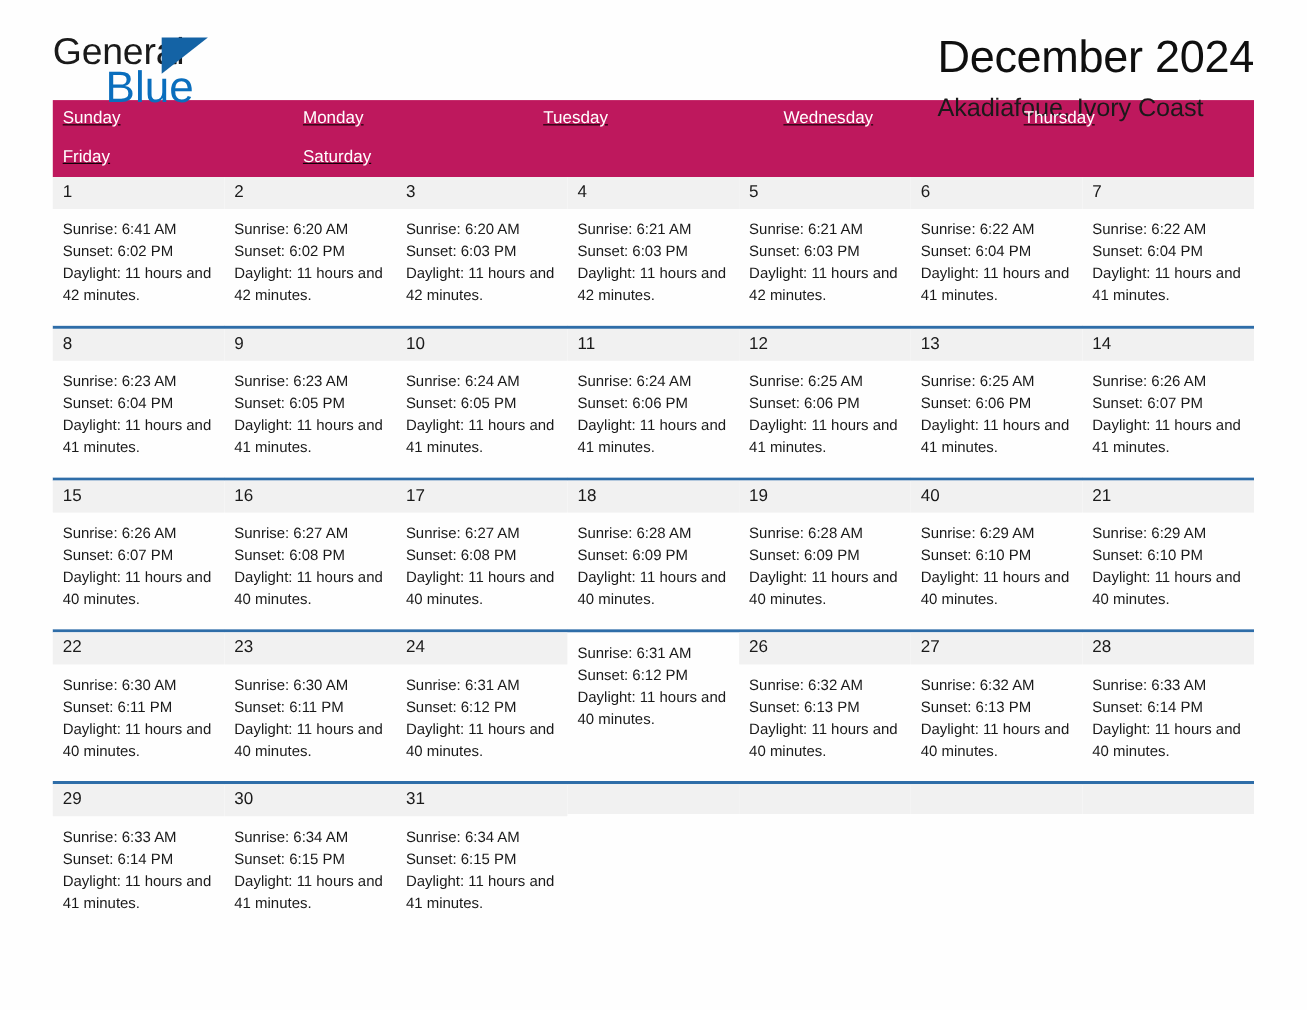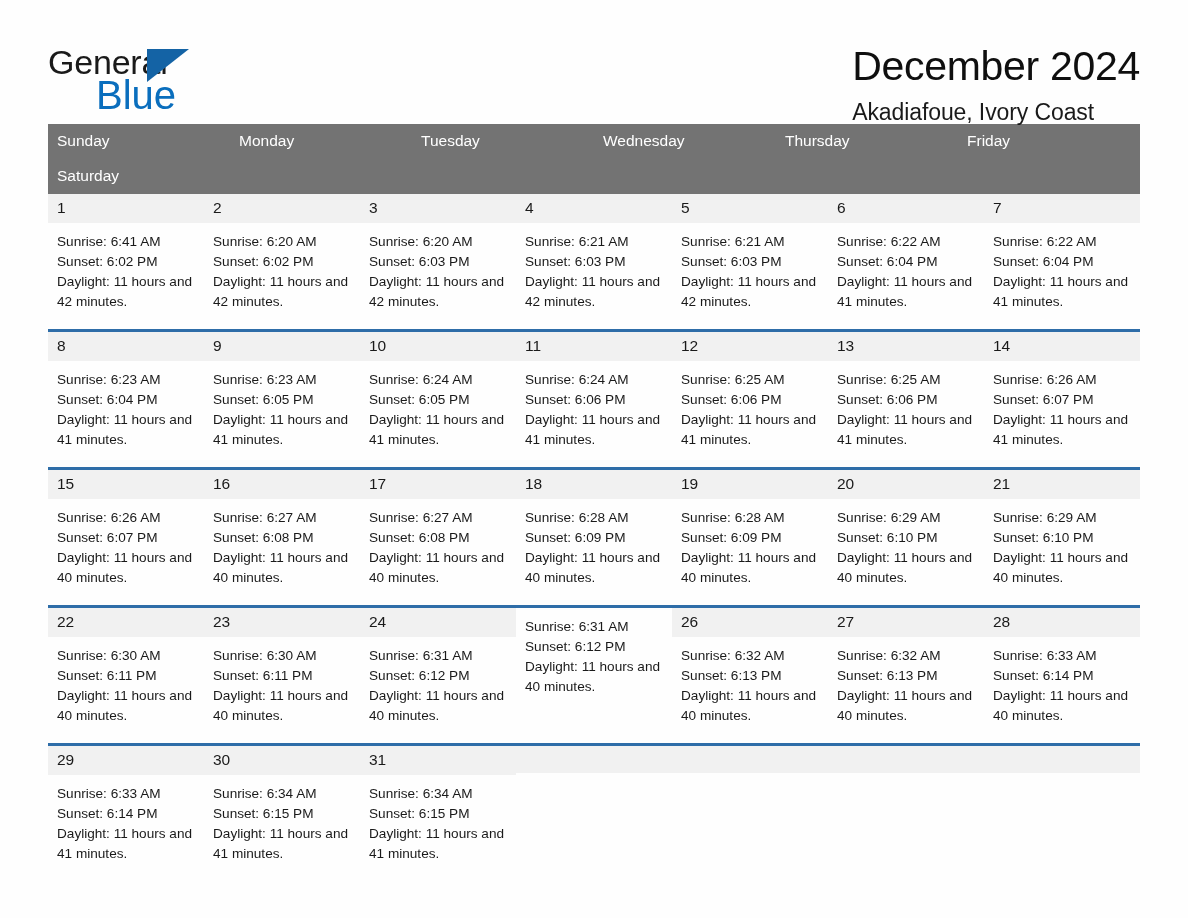--- a/index.html
+++ b/index.html
@@ -16,22 +16,22 @@
     width: 1188px;
     height: 918px;
     padding: 0 48px;
   }
 
   
   .masthead {
     display: flex;
     align-items: flex-start;
     justify-content: space-between;
-    padding-top: 45px;
-    height: 124px;
+    padding-top: 30px;
+    height: 91px;
   }
 
   .logo {
     position: relative;
     width: 150px;
     height: 72px;
     line-height: 1;
   }
   .logo-general {
     font-size: 34px;
@@ -69,22 +69,23 @@
     color: #1a1a1a;
     margin-top: 11px;
     letter-spacing: -0.1px;
   }
 
   
   .calendar { width: 1092px; }
 
   .weekday-row {
     display: grid;
-    grid-template-columns: repeat(6, 1fr);
-    background: #737373;
+    grid-template-columns: repeat(5, 1fr);
+    background: #be185d;
+    text-decoration: underline;
   }
   .weekday {
     color: #ffffff;
     font-size: 15.5px;
     padding: 8px 0 9px 9px;
   }
 
   .week {
     display: grid;
     grid-template-columns: repeat(7, 1fr);
@@ -299,21 +300,21 @@
           </div>
           <div class="daycell">
             <div class="daynum-strip"><span class="daynum">19</span></div>
             <div class="details">
               <div>Sunrise: 6:28 AM</div>
               <div>Sunset: 6:09 PM</div>
               <div class="daylight">Daylight: 11 hours and 40 minutes.</div>
             </div>
           </div>
           <div class="daycell">
-            <div class="daynum-strip"><span class="daynum">20</span></div>
+            <div class="daynum-strip"><span class="daynum">40</span></div>
             <div class="details">
               <div>Sunrise: 6:29 AM</div>
               <div>Sunset: 6:10 PM</div>
               <div class="daylight">Daylight: 11 hours and 40 minutes.</div>
             </div>
           </div>
           <div class="daycell">
             <div class="daynum-strip"><span class="daynum">21</span></div>
             <div class="details">
               <div>Sunrise: 6:29 AM</div>

